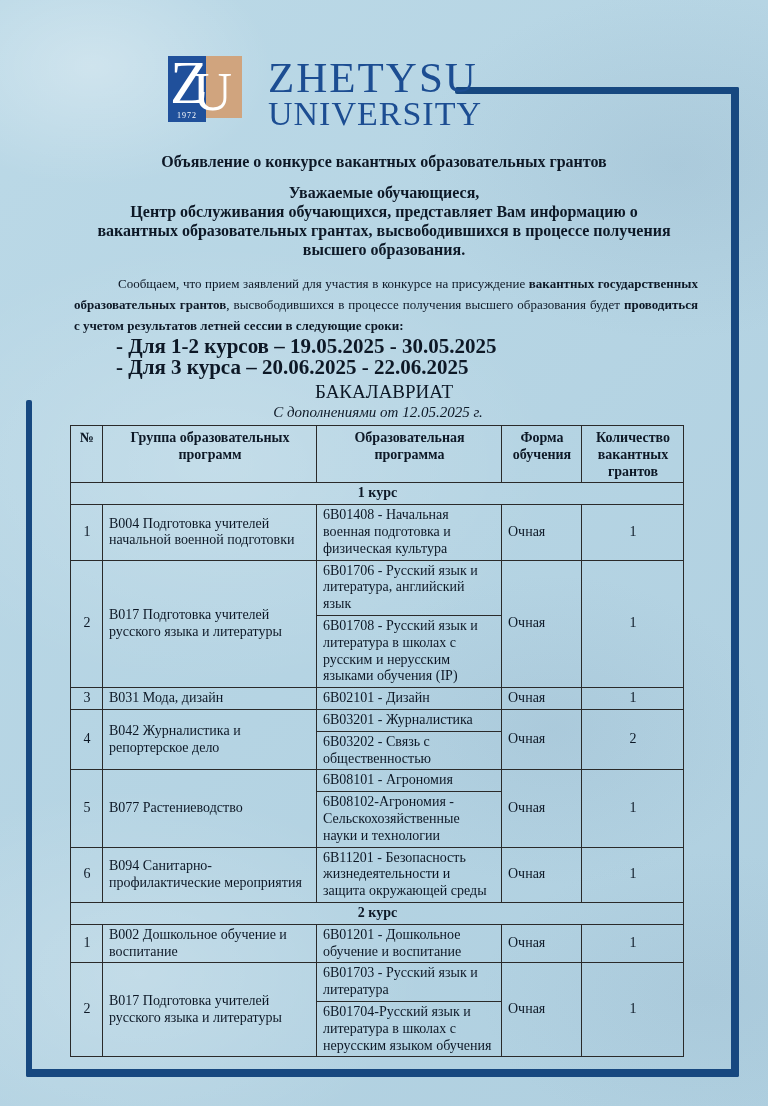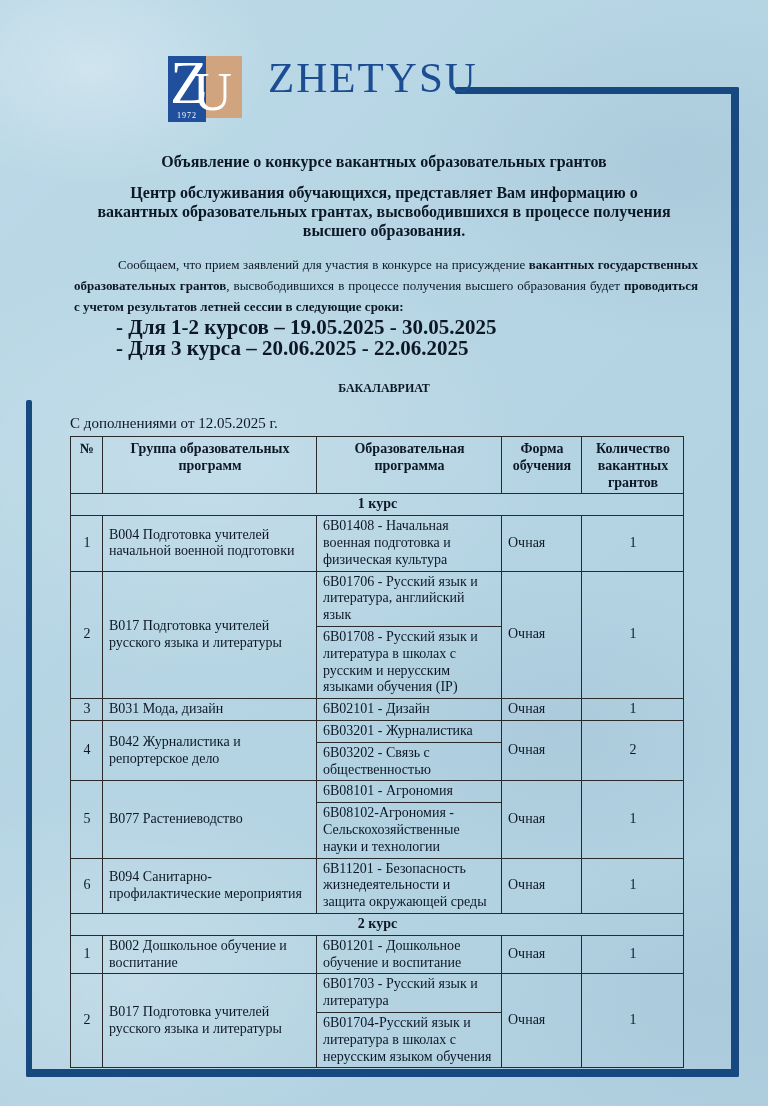--- a/index.html
+++ b/index.html
@@ -39,22 +39,22 @@
   .logo-text{margin-left:26px;color:#1c4d92;line-height:1;}
   .logo-line1{font-size:43px;letter-spacing:2px;}
   .logo-line2{font-size:34px;letter-spacing:1px;margin-top:-2px;}
 
   
   .content{position:absolute;left:70px;top:152px;width:628px;}
   .doc-title{font-weight:bold;font-size:16px;text-align:center;margin:0 0 12px 0;line-height:19px;}
   .greeting-block{font-weight:bold;font-size:16px;text-align:center;line-height:19px;}
   .para{font-size:13px;line-height:21px;text-align:justify;margin:14px 0 0 4px;text-indent:44px;}
   .date-line{font-weight:bold;font-size:21px;line-height:21px;padding-left:46px;}
-  .degree-heading{font-weight:bold;font-size:12px;text-align:center;margin-top:20px;line-height:19px;}
-  .amendment{font-size:15px;text-align:left;padding-right:12px;line-height:19px;margin-top:16px;}
+  .degree-heading{font-weight:normal;font-size:19px;text-align:center;margin-top:4px;line-height:19px;}
+  .amendment{font-style:italic;font-size:15px;text-align:center;padding-right:12px;line-height:19px;margin-top:2px;}
 
   
   table.grants{border-collapse:collapse;width:613px;margin-top:3px;table-layout:fixed;}
   table.grants th, table.grants td{
     border:1px solid #2a2a2a;
     font-size:14px;line-height:1.2;
     padding:2px 5px 2px 6px;
     overflow-wrap:break-word;
   }
   table.grants th{font-weight:bold;text-align:center;vertical-align:top;padding-top:4px;}
@@ -77,27 +77,29 @@
 <div class="logo">
   <div class="logo-mark">
     <div class="logo-sq-navy"></div>
     <div class="logo-sq-tan"></div>
     <div class="logo-z">Z</div>
     <div class="logo-u">U</div>
     <div class="logo-year">1972</div>
   </div>
   <div class="logo-text">
     <div class="logo-line1">ZHETYSU</div>
+    <div class="logo-line2">UNIVERSITY</div>
   </div>
 </div>
 
 <div class="content">
   <p class="doc-title">Объявление о конкурсе вакантных образовательных грантов</p>
 
   <div class="greeting-block">
+    <div>Уважаемые обучающиеся,</div>
     <div>Центр обслуживания обучающихся, представляет Вам информацию о</div>
     <div>вакантных образовательных грантах, высвободившихся в процессе получения</div>
     <div>высшего образования.</div>
   </div>
 
   <p class="para"><span>Сообщаем, что прием заявлений для участия в конкурсе на присуждение </span><b>вакантных государственных образовательных грантов</b><span>, высвободившихся в процессе получения высшего образования будет </span><b>проводиться с учетом результатов летней сессии в следующие сроки:</b></p>
 
   <div class="date-line">- Для 1-2 курсов – 19.05.2025 - 30.05.2025</div>
   <div class="date-line">- Для 3 курса – 20.06.2025 - 22.06.2025</div>
 

